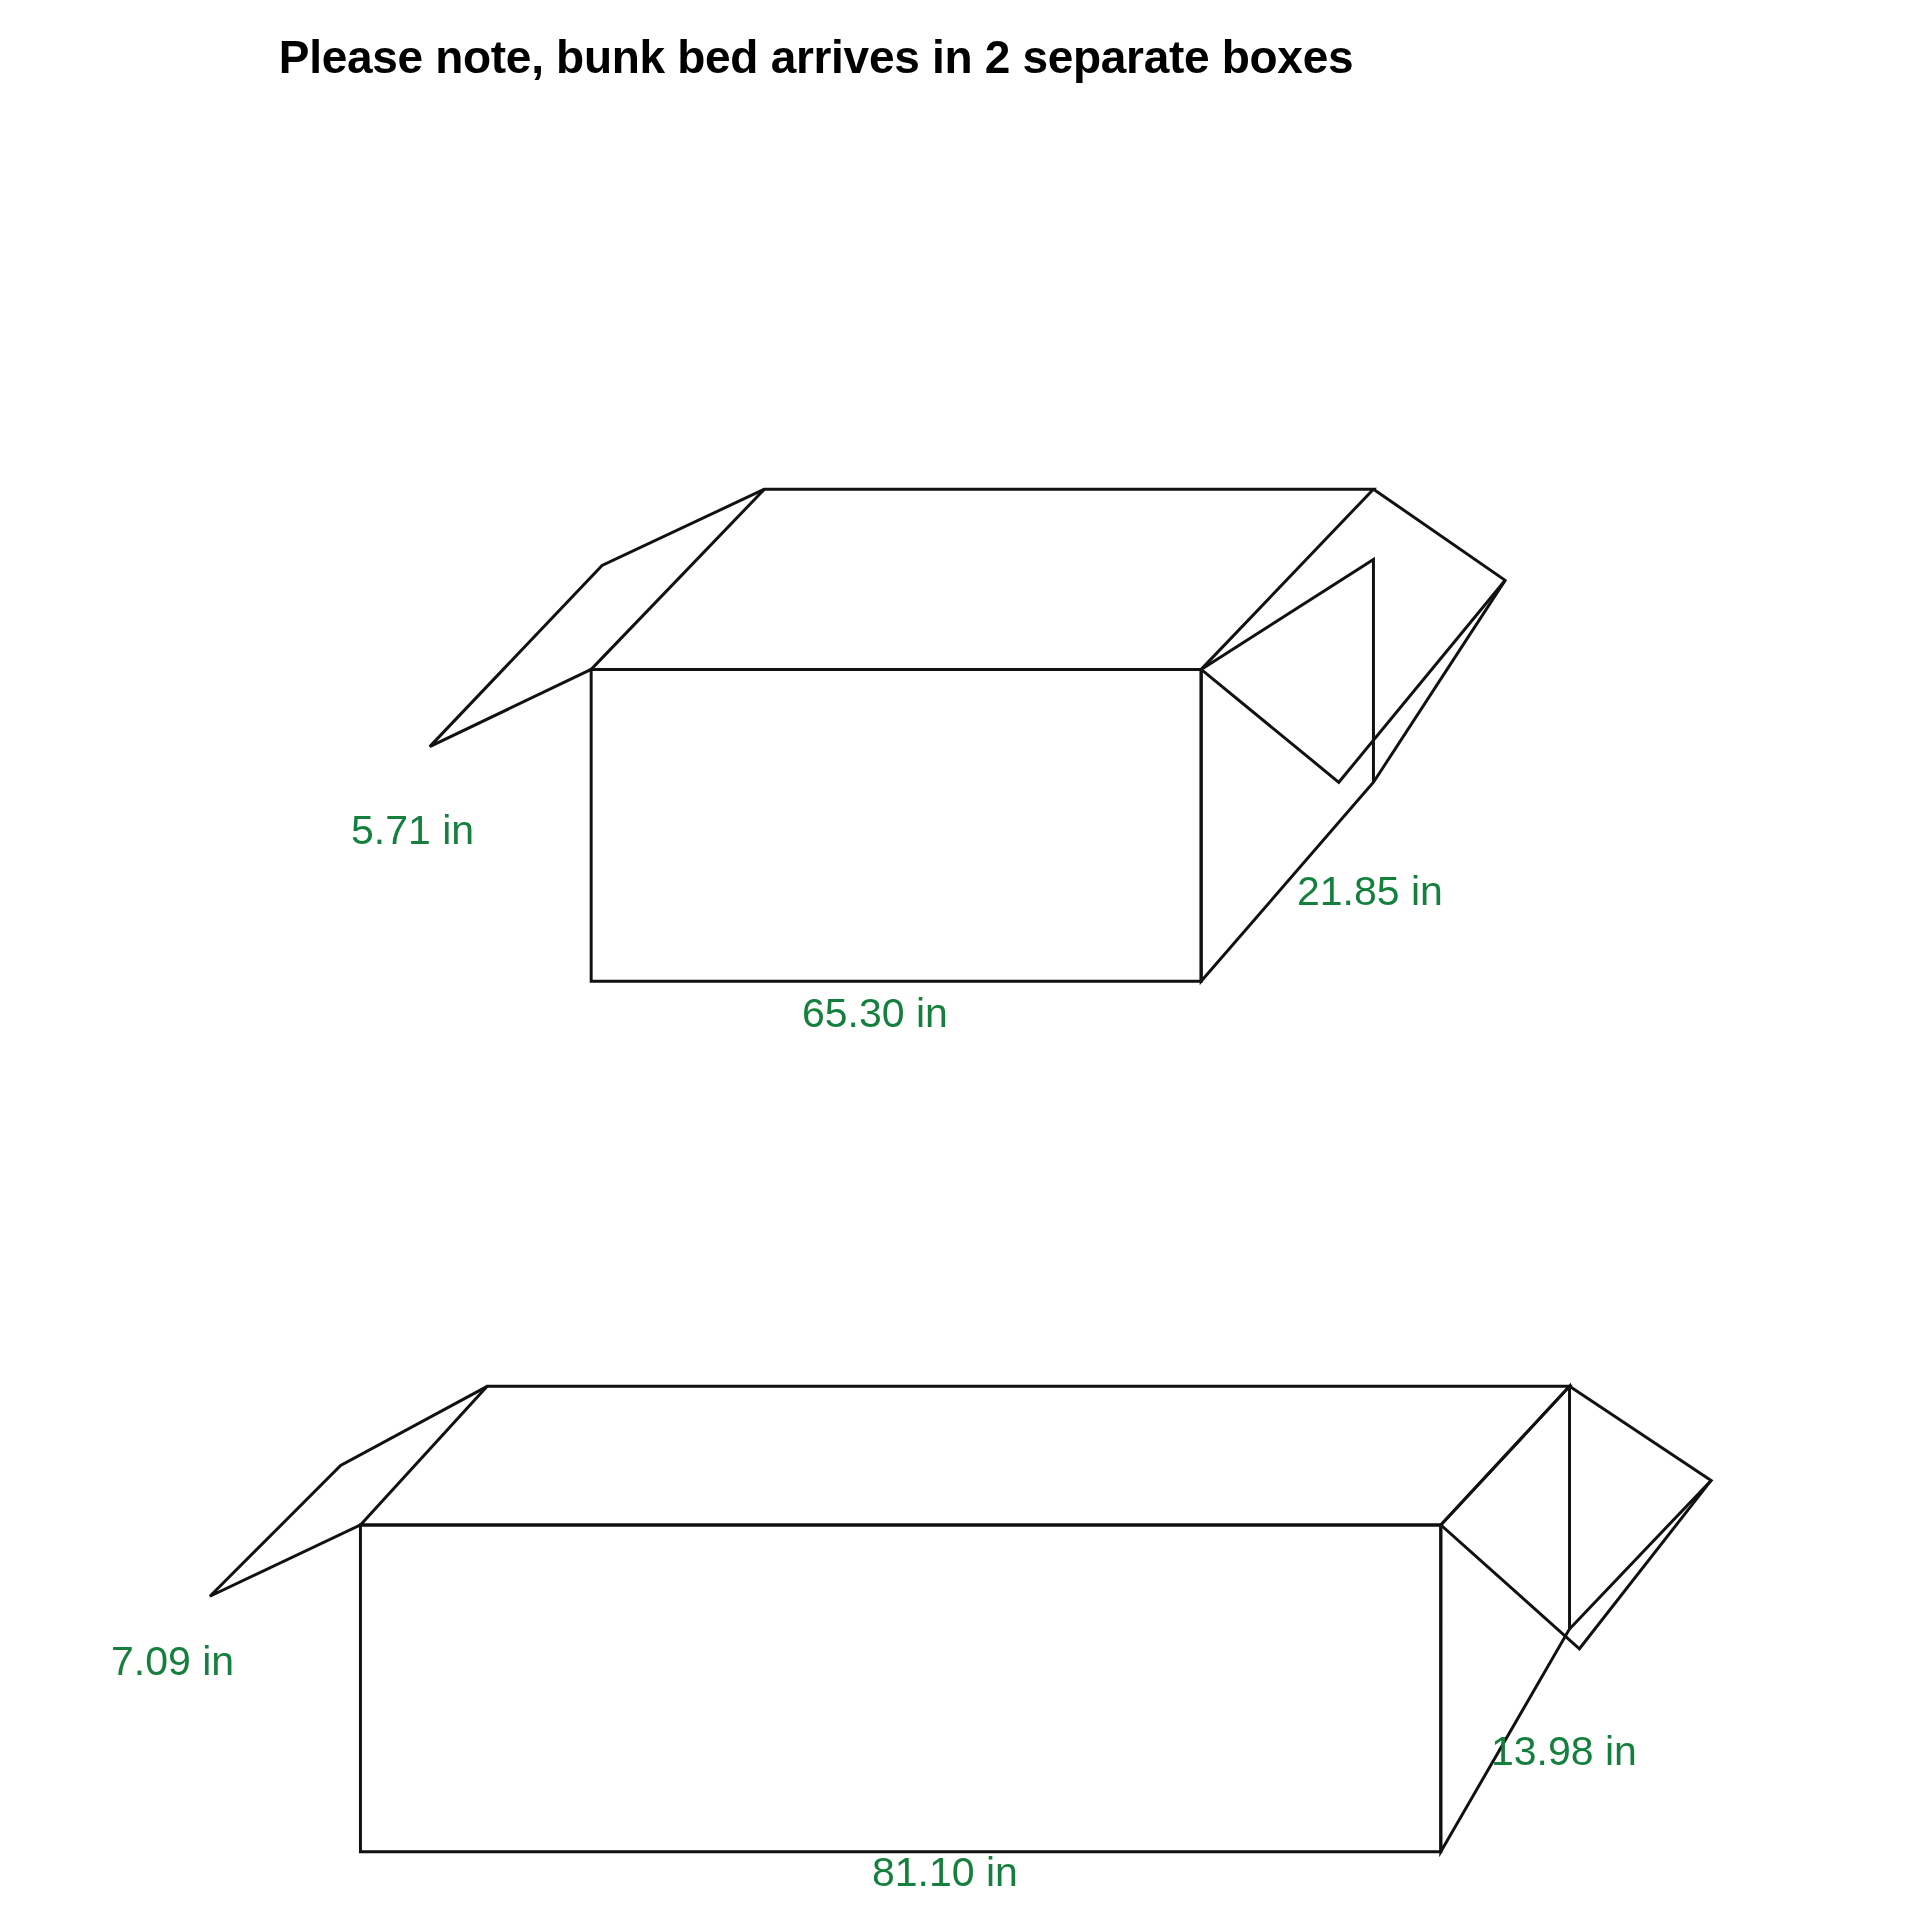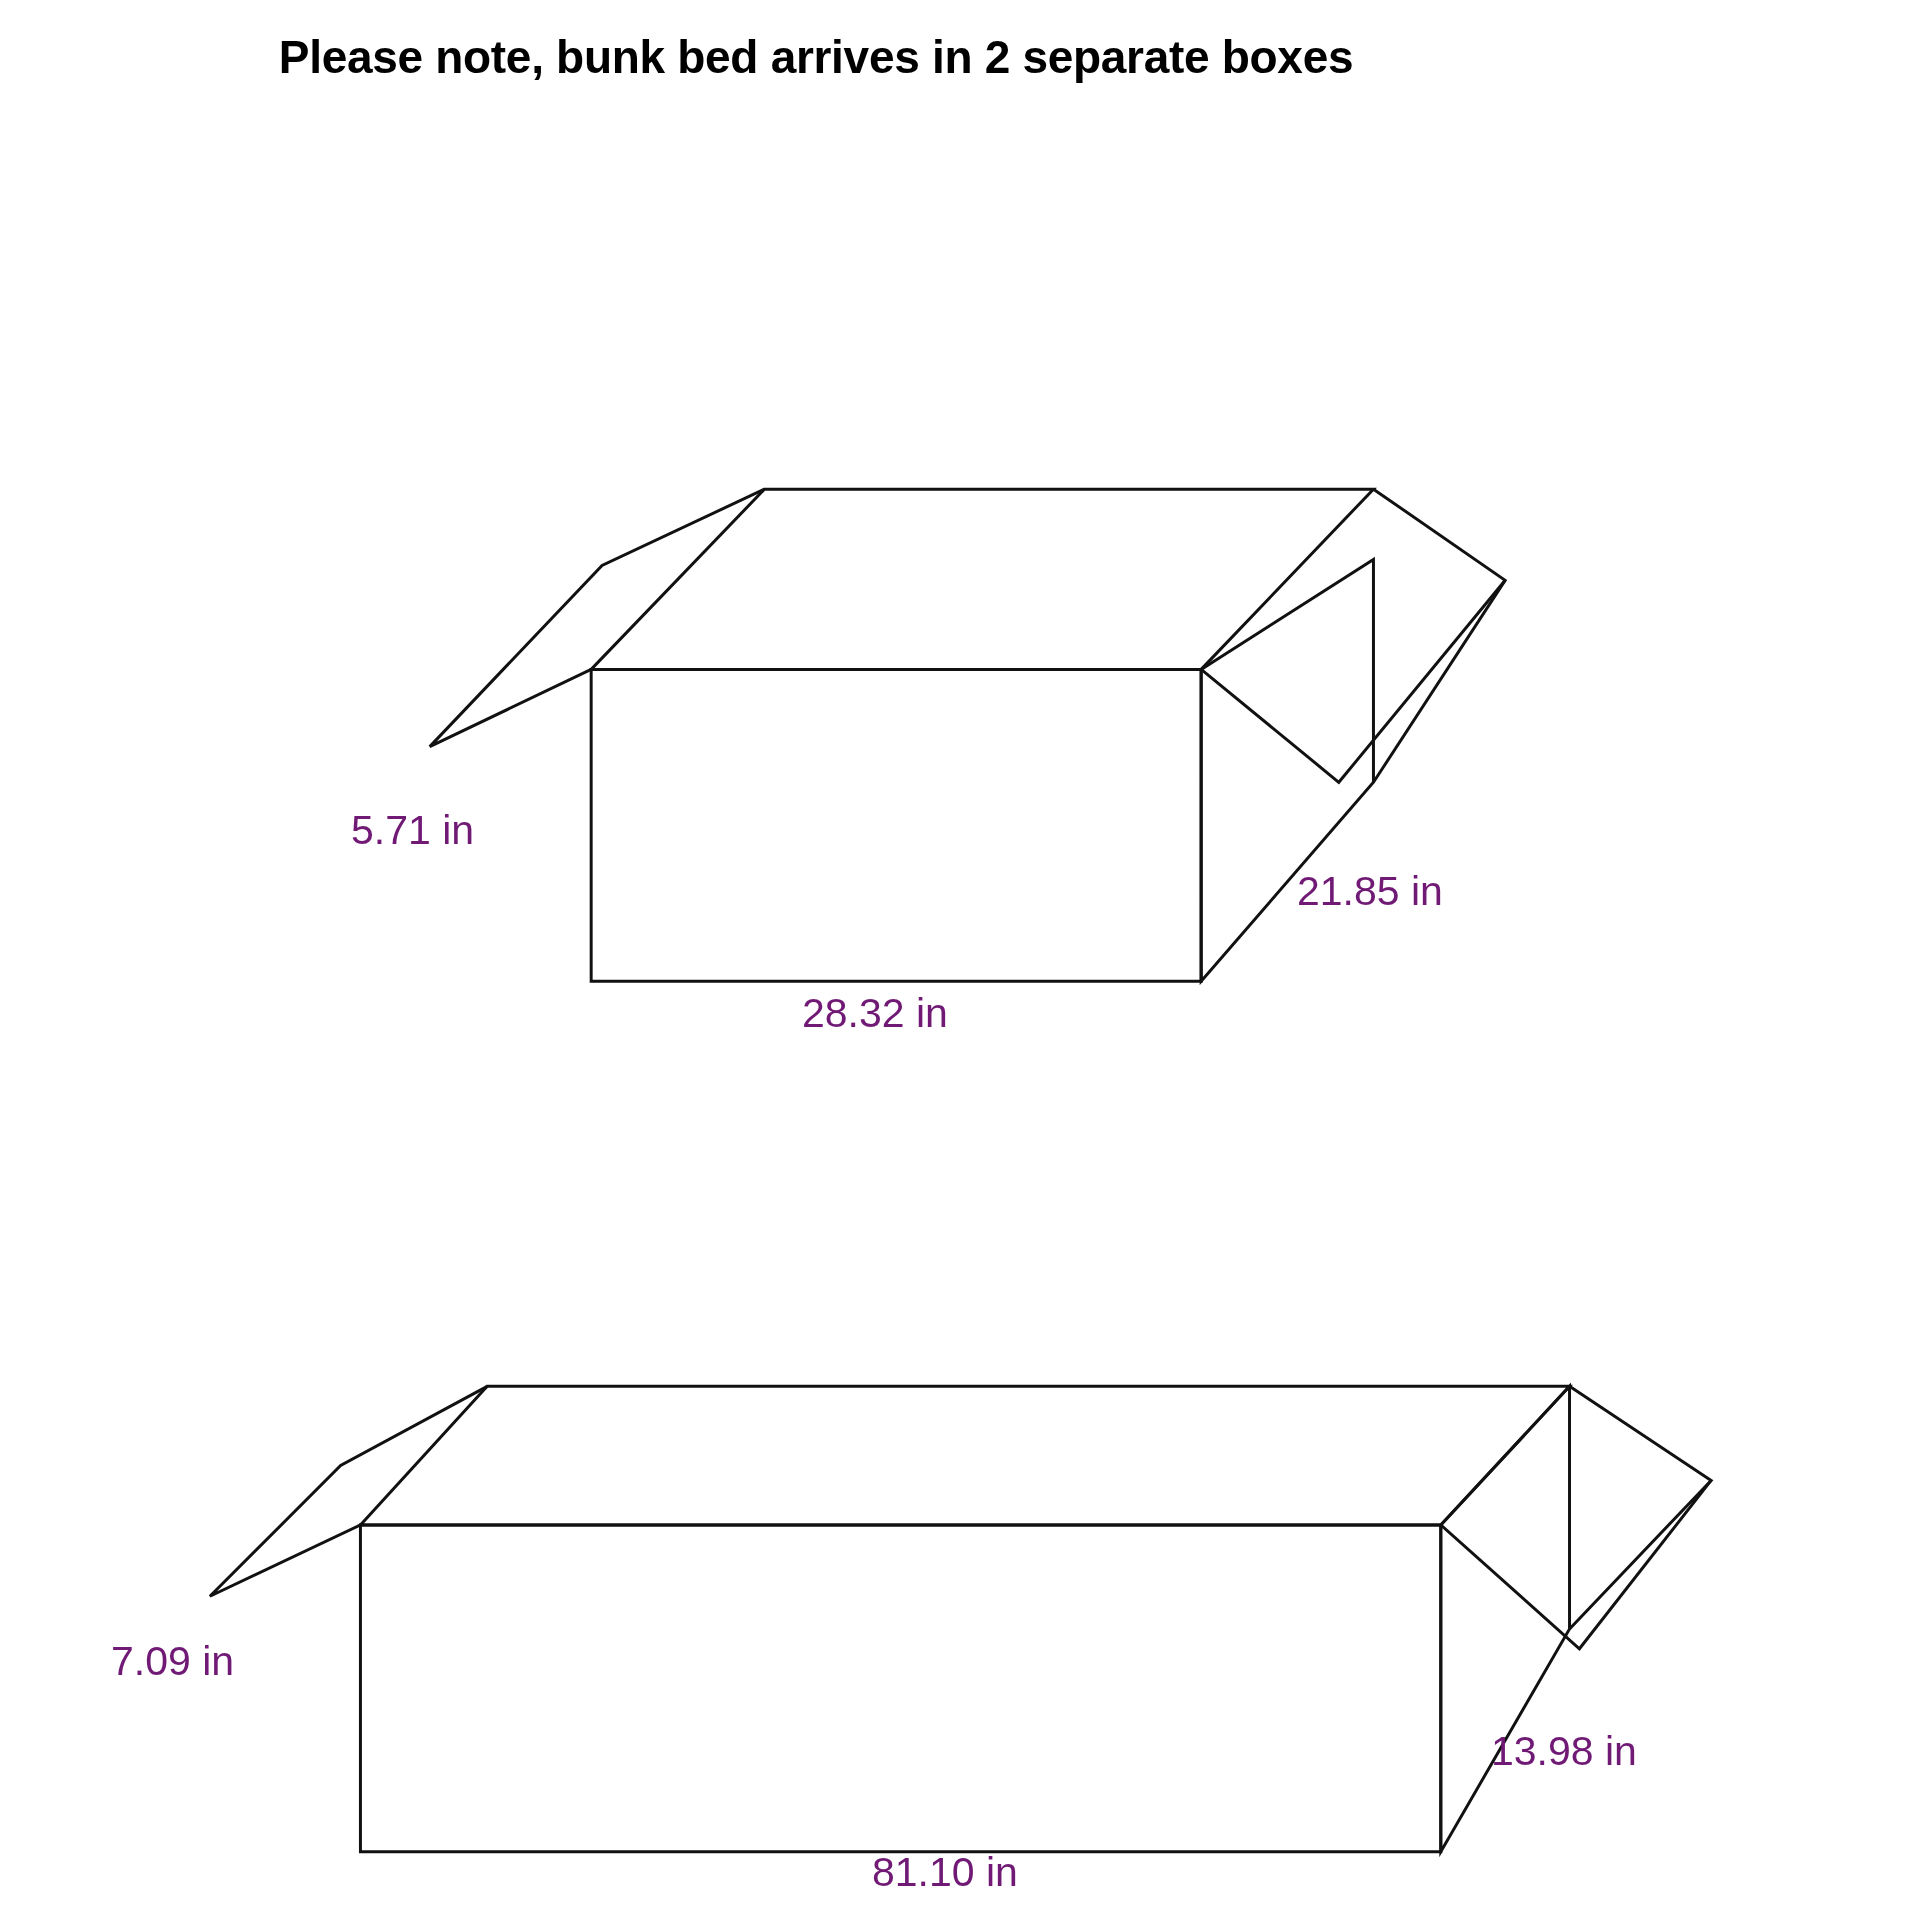--- a/index.html
+++ b/index.html
@@ -39,21 +39,21 @@
     position: absolute;
     left: 0;
     top: 0;
     width: 1927px;
     height: 1927px;
   }
   .dim-label {
     position: absolute;
     font-size: 41px;
     font-weight: 400;
-    color: #701a75;
+    color: #15803d;
     white-space: nowrap;
   }
   
   #lbl-b1-height { left: 351px; top: 807px; }
   #lbl-b1-depth  { left: 1297px; top: 868px; }
   #lbl-b1-width  { left: 802px; top: 990px; }
   
   #lbl-b2-height { left: 111px; top: 1638px; }
   #lbl-b2-depth  { left: 1491px; top: 1728px; }
   #lbl-b2-width  { left: 872px; top: 1849px; }
@@ -95,20 +95,20 @@
         <path d="M 364 1540 L 212 1612 L 344 1480 L 492 1400"></path>
 
         <path d="M 1585 1400 L 1728 1495 L 1585 1645"></path>
         <path d="M 1728 1495 L 1595 1665 L 1455 1540"></path>
       </g>
     </g>
   </svg>
 
   <div class="dim-label" id="lbl-b1-height">5.71 in</div>
   <div class="dim-label" id="lbl-b1-depth">21.85 in</div>
-  <div class="dim-label" id="lbl-b1-width">28.32 in</div>
+  <div class="dim-label" id="lbl-b1-width">65.30 in</div>
 
   <div class="dim-label" id="lbl-b2-height">7.09 in</div>
   <div class="dim-label" id="lbl-b2-depth">13.98 in</div>
   <div class="dim-label" id="lbl-b2-width">81.10 in</div>
 
 </div>
 
 
 </body></html>

